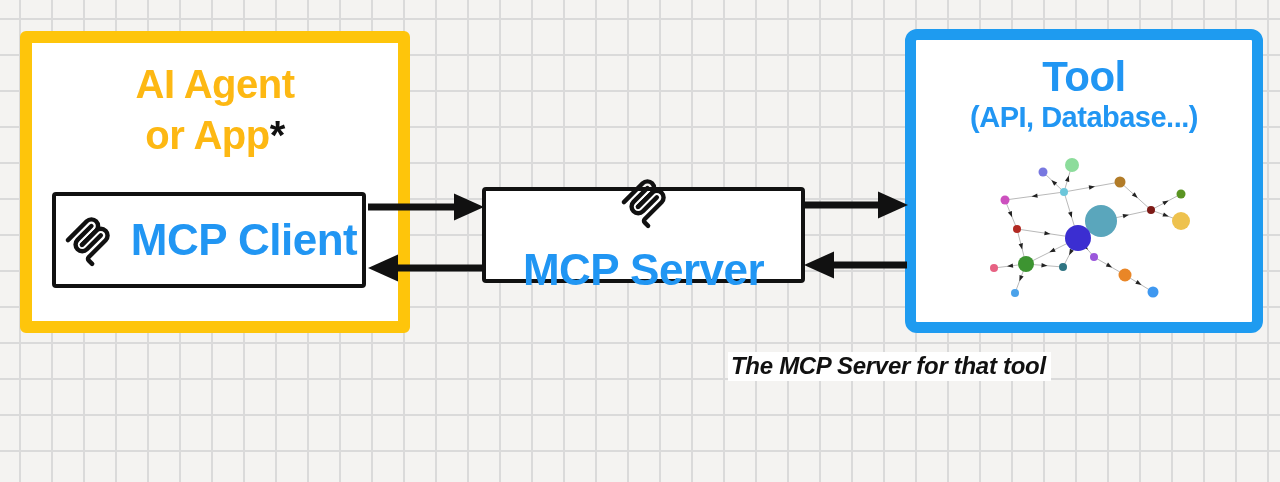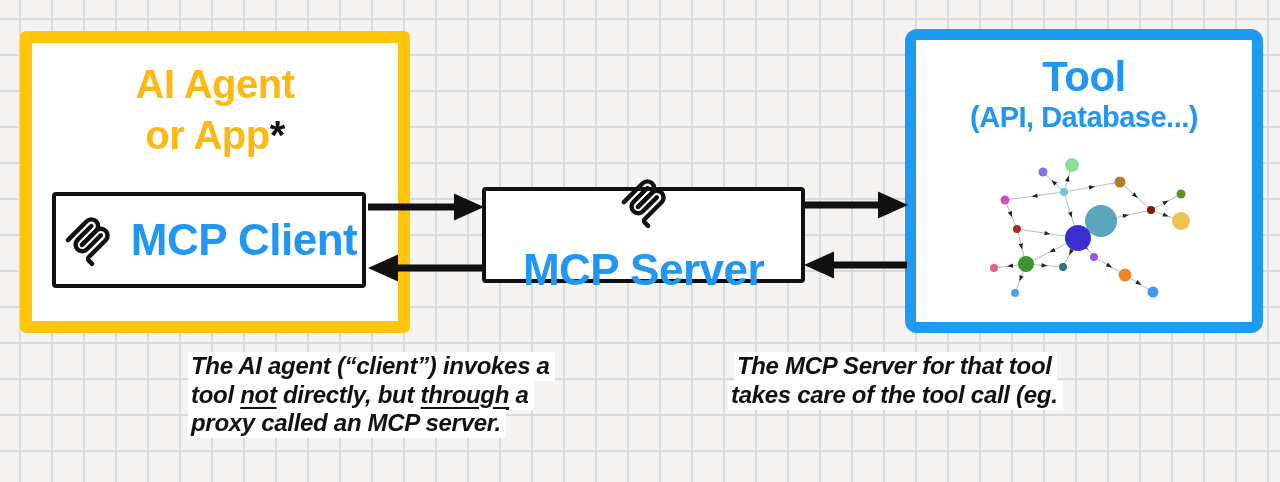--- a/index.html
+++ b/index.html
@@ -172,24 +172,18 @@
     <g>
       <line x1="805" y1="205" x2="882" y2="205"></line>
       <polygon points="878,191.5 908,205 878,218.5"></polygon>
     </g>
     <g>
       <line x1="907" y1="265" x2="830" y2="265"></line>
       <polygon points="834,251.5 804,265 834,278.5"></polygon>
     </g>
   </svg>
 
-  <div class="caption" style="left:188px;top:352px;">
-    <div class="cap-line"><span class="hl">The AI agent (“client”) invokes a</span></div>
-    <div class="cap-line"><span class="hl"><span>tool </span><span class="u">not</span><span> directly, but </span><span class="u">through</span><span> a</span></span></div>
-    <div class="cap-line"><span class="hl">proxy called an MCP server.</span></div>
-  </div>
 
   <div class="caption" style="left:728px;top:352px;text-align:center;">
     <div class="cap-line"><span class="hl">The MCP Server for that tool</span></div>
-    <div class="cap-line"><span class="hl">takes care of the tool call (eg.</span></div>
   </div>
 
 </div>
 
 </body></html>

